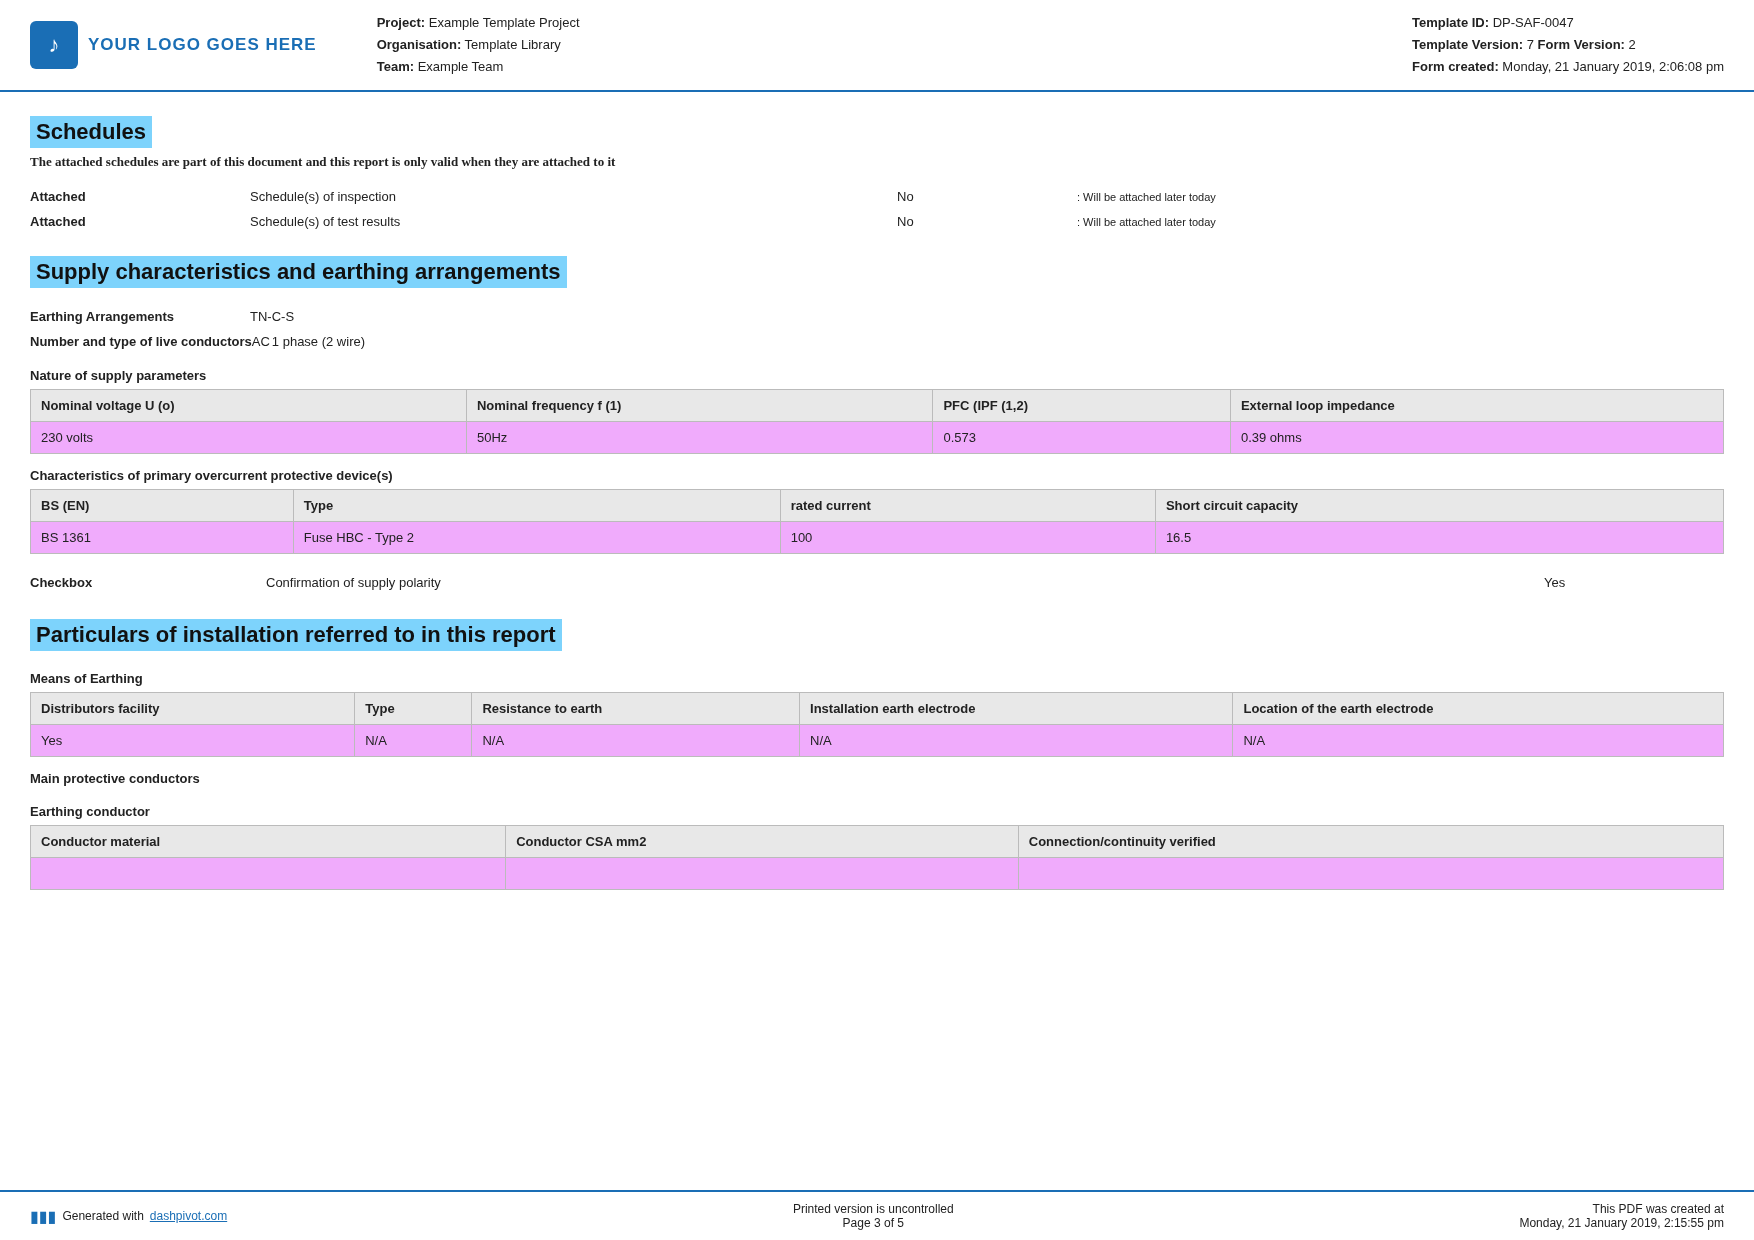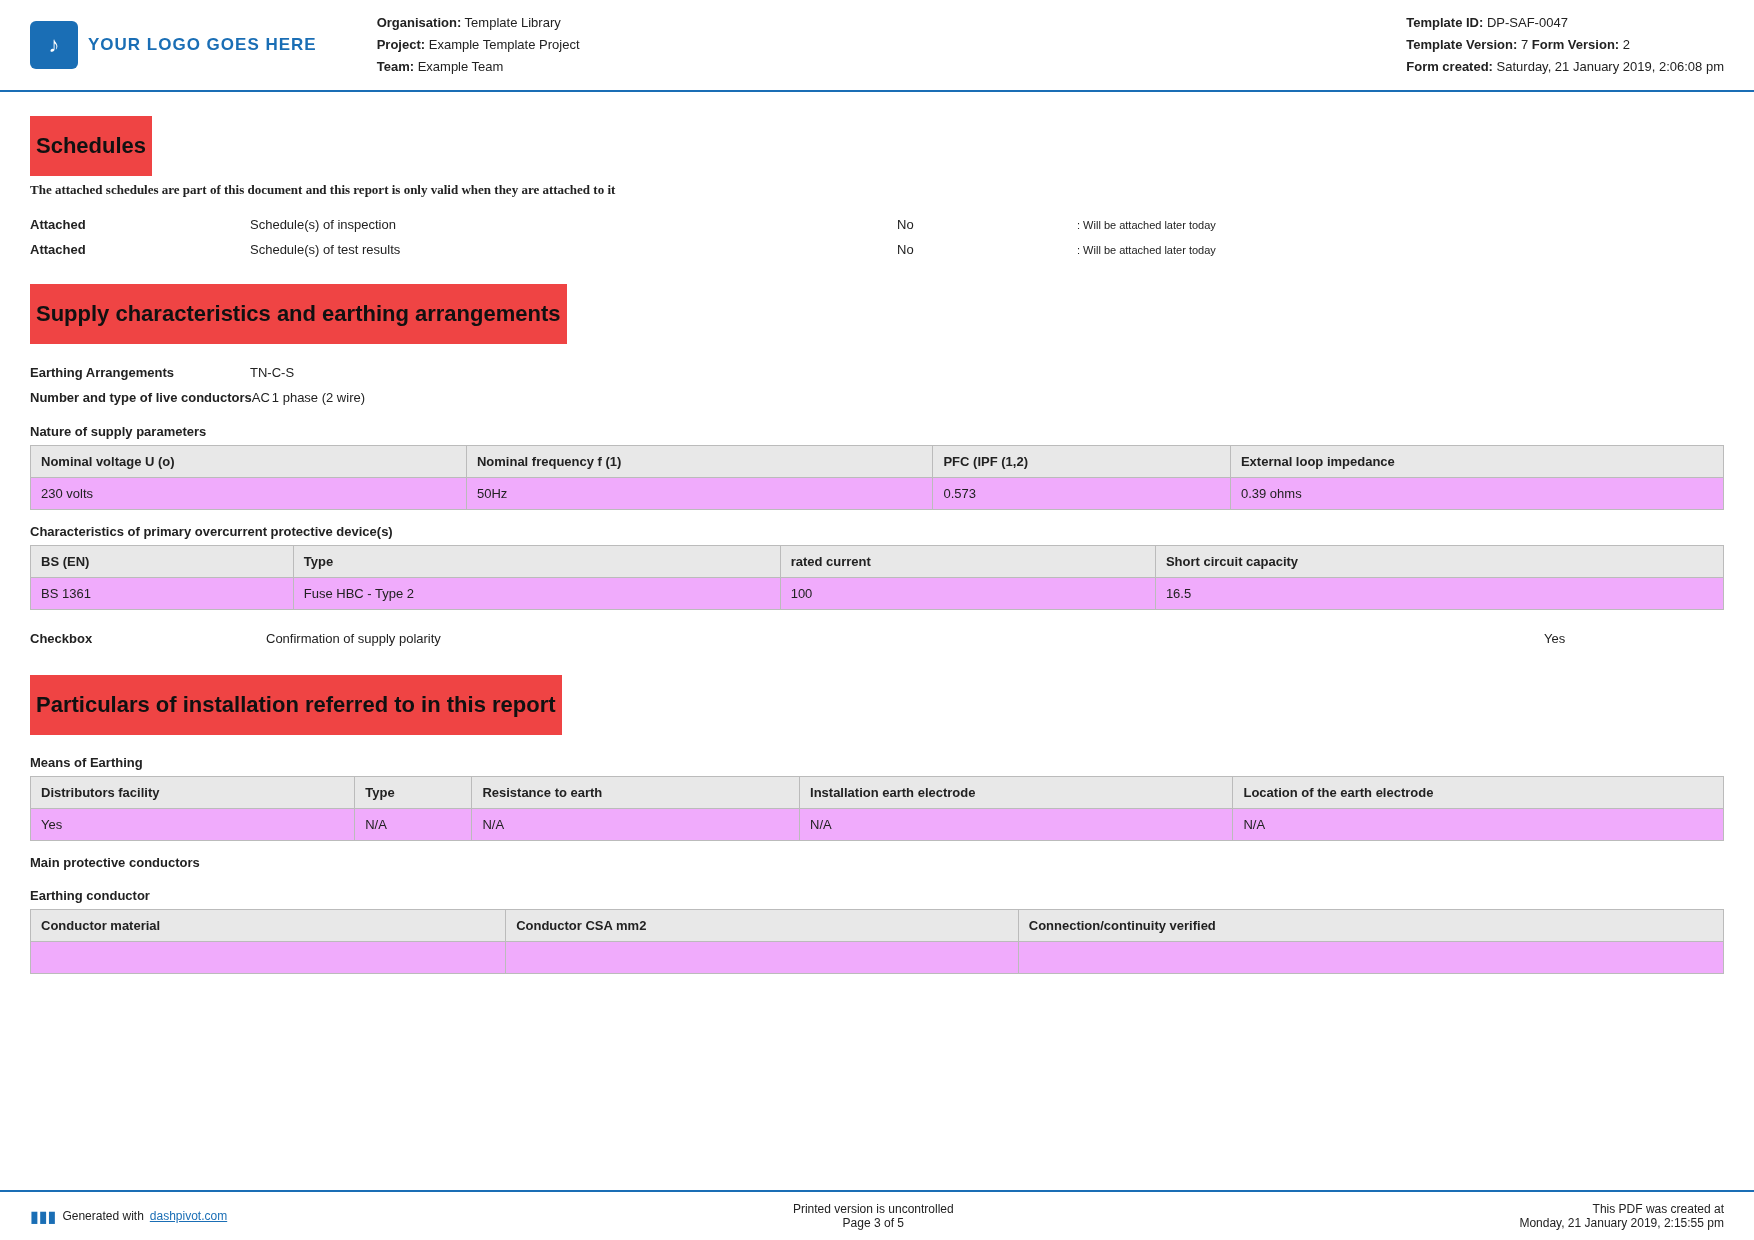--- a/index.html
+++ b/index.html
@@ -67,25 +67,25 @@
       font-weight: bold;
     }
 
     
     .content {
       padding: 24px 30px 20px 30px;
     }
 
     
     .section-title-highlight {
-      background: #ef4444;
+      background: #7dd3fc;
       font-size: 22px;
       font-weight: bold;
       color: #111;
-      padding: 17px 6px;
+      padding: 3px 6px;
       display: inline-block;
       margin-bottom: 6px;
     }
     .section-subtitle {
       font-size: 13px;
       font-weight: bold;
       margin-bottom: 14px;
       font-family: Liberation Serif, serif;
     }
 
@@ -195,28 +195,28 @@
   </style>
 </head>
 <body>
 
 <div class="header">
   <div class="header-logo">
     <div class="logo-icon">♪</div>
     <span class="logo-text">YOUR LOGO GOES HERE</span>
   </div>
   <div class="header-center">
+    <span><b>Project:</b> <span>Example Template Project</span></span>
     <span><b>Organisation:</b> <span>Template Library</span></span>
-    <span><b>Project:</b> <span>Example Template Project</span></span>
     <span><b>Team:</b> <span>Example Team</span></span>
   </div>
   <div class="header-right">
     <span><b>Template ID:</b> <span>DP-SAF-0047</span></span>
     <span><b>Template Version:</b> <span>7</span> <b>Form Version:</b> <span>2</span></span>
-    <span><b>Form created:</b> <span>Saturday, 21 January 2019, 2:06:08 pm</span></span>
+    <span><b>Form created:</b> <span>Monday, 21 January 2019, 2:06:08 pm</span></span>
   </div>
 </div>
 
 <div class="content">
 
   <div>
     <div class="section-title-highlight">Schedules</div>
     <div class="section-subtitle">The attached schedules are part of this document and this report is only valid when they are attached to it</div>
 
     

